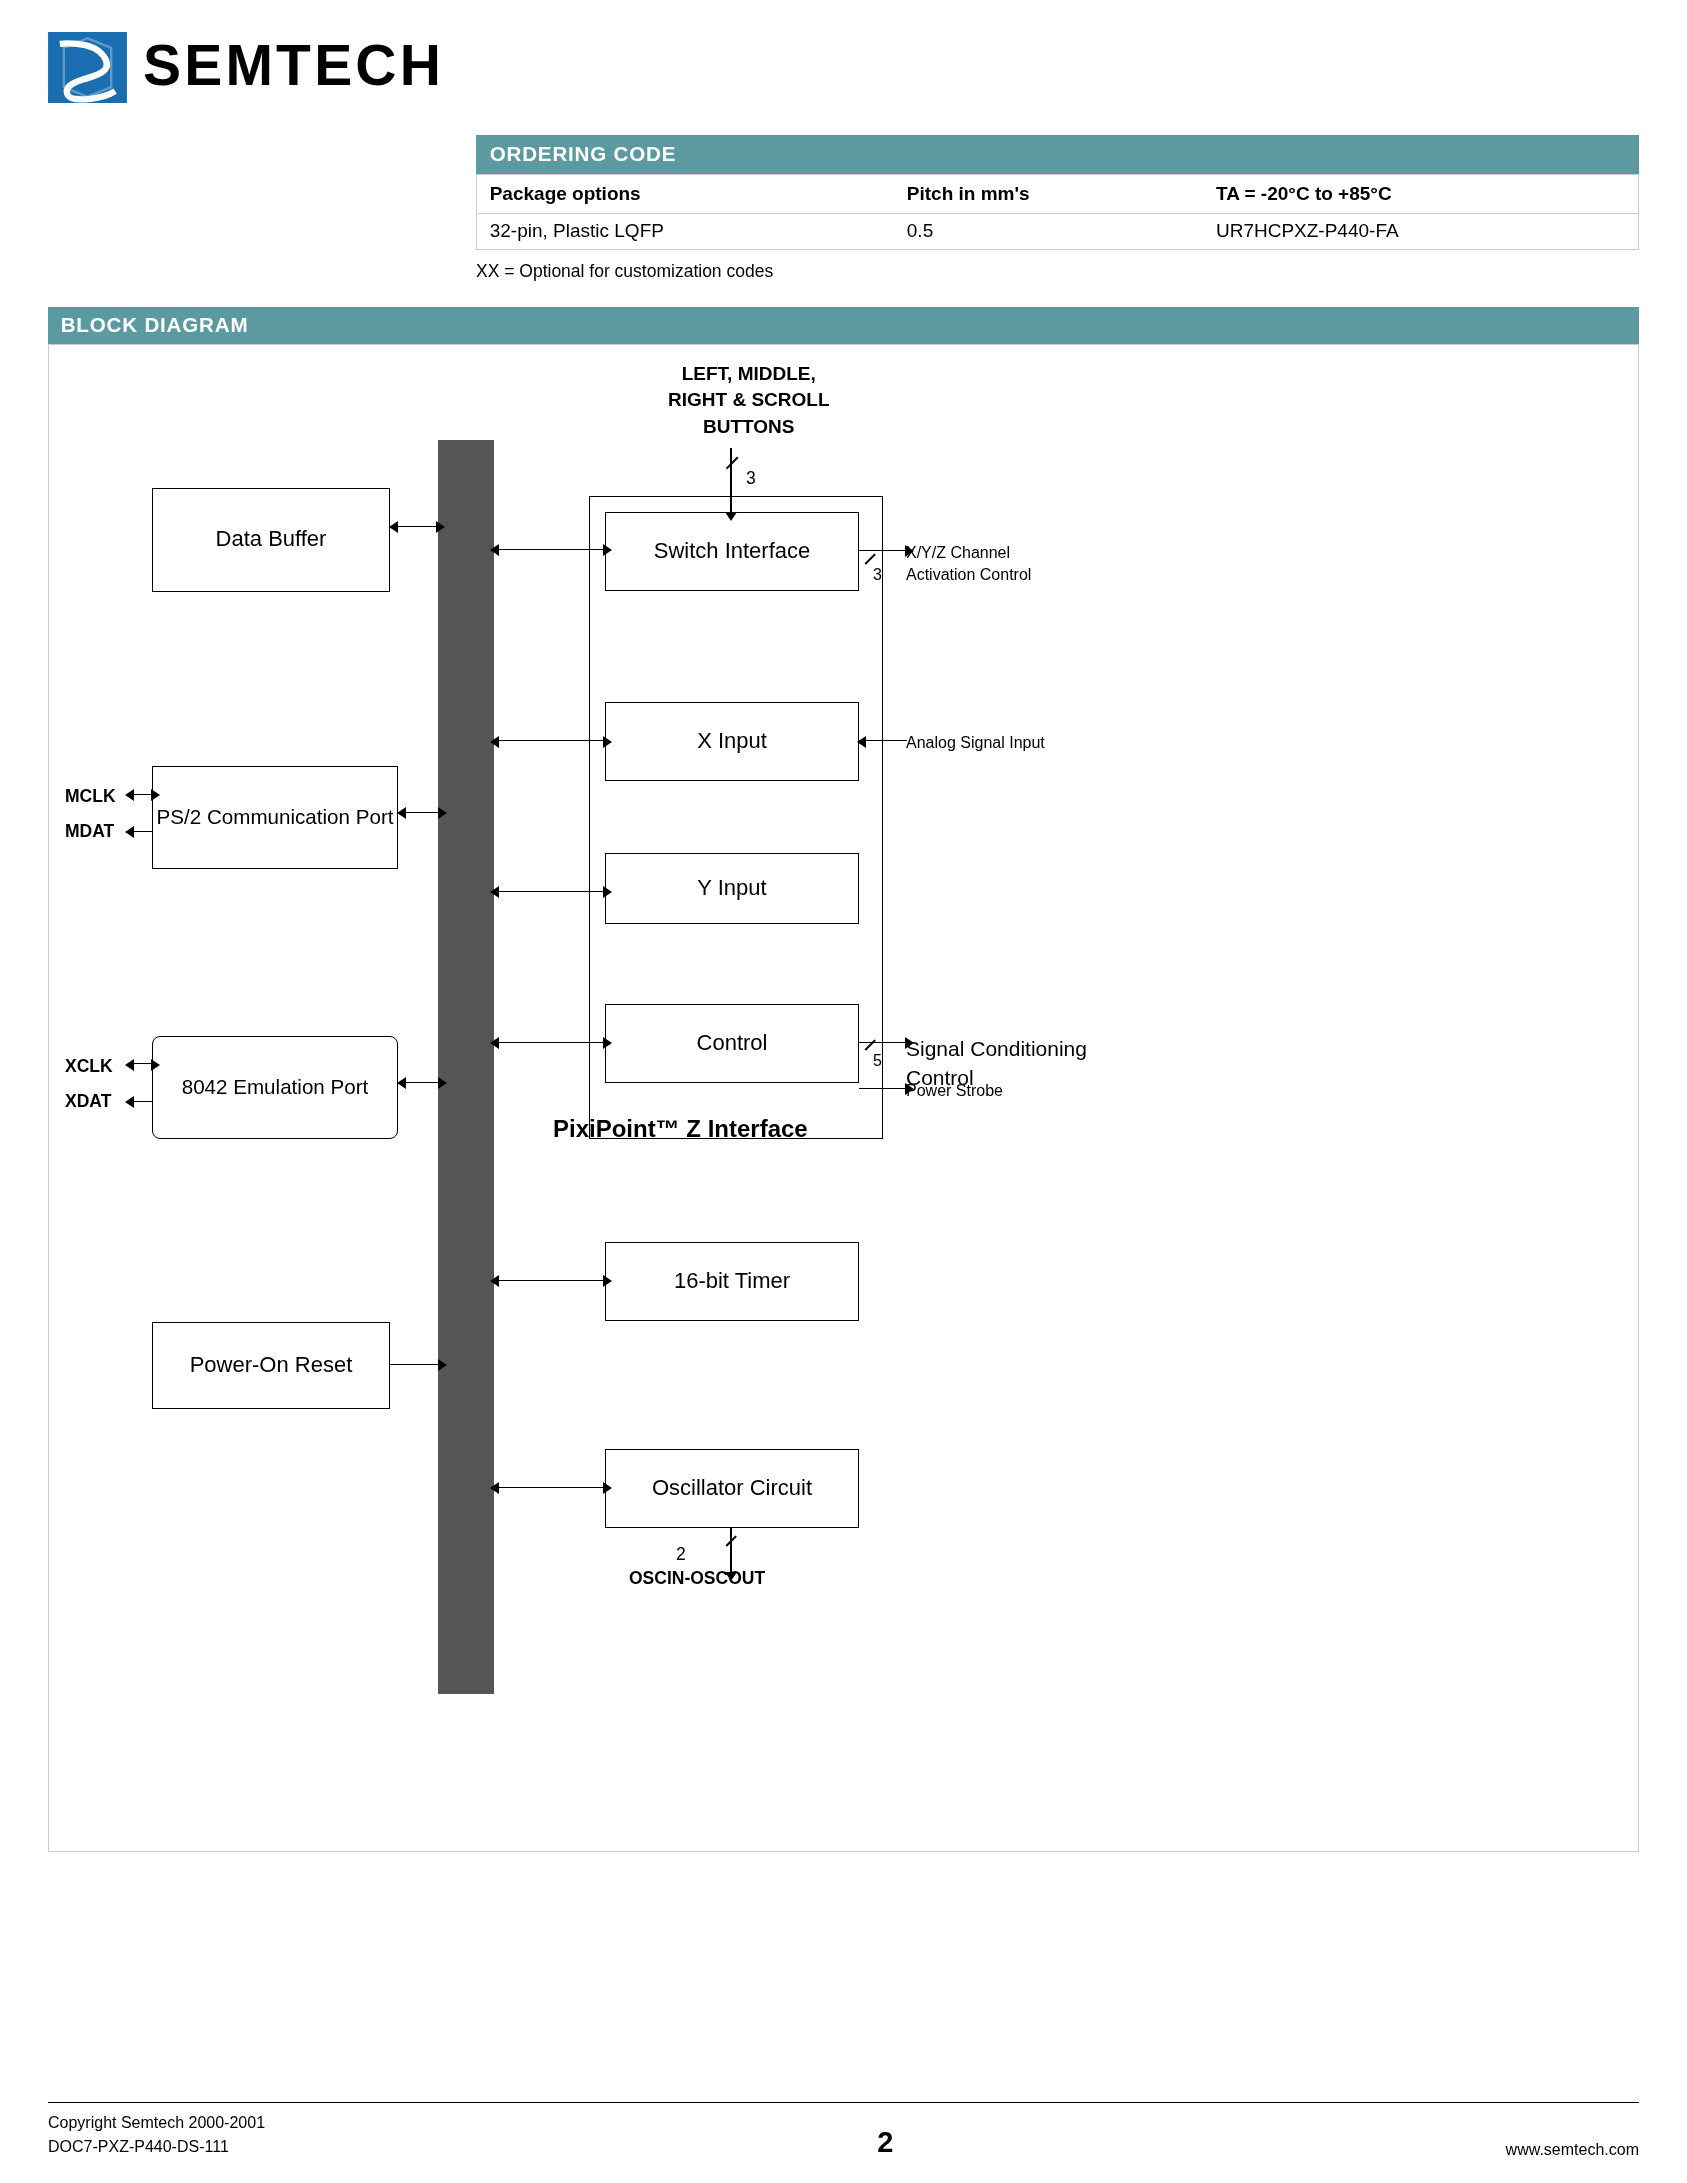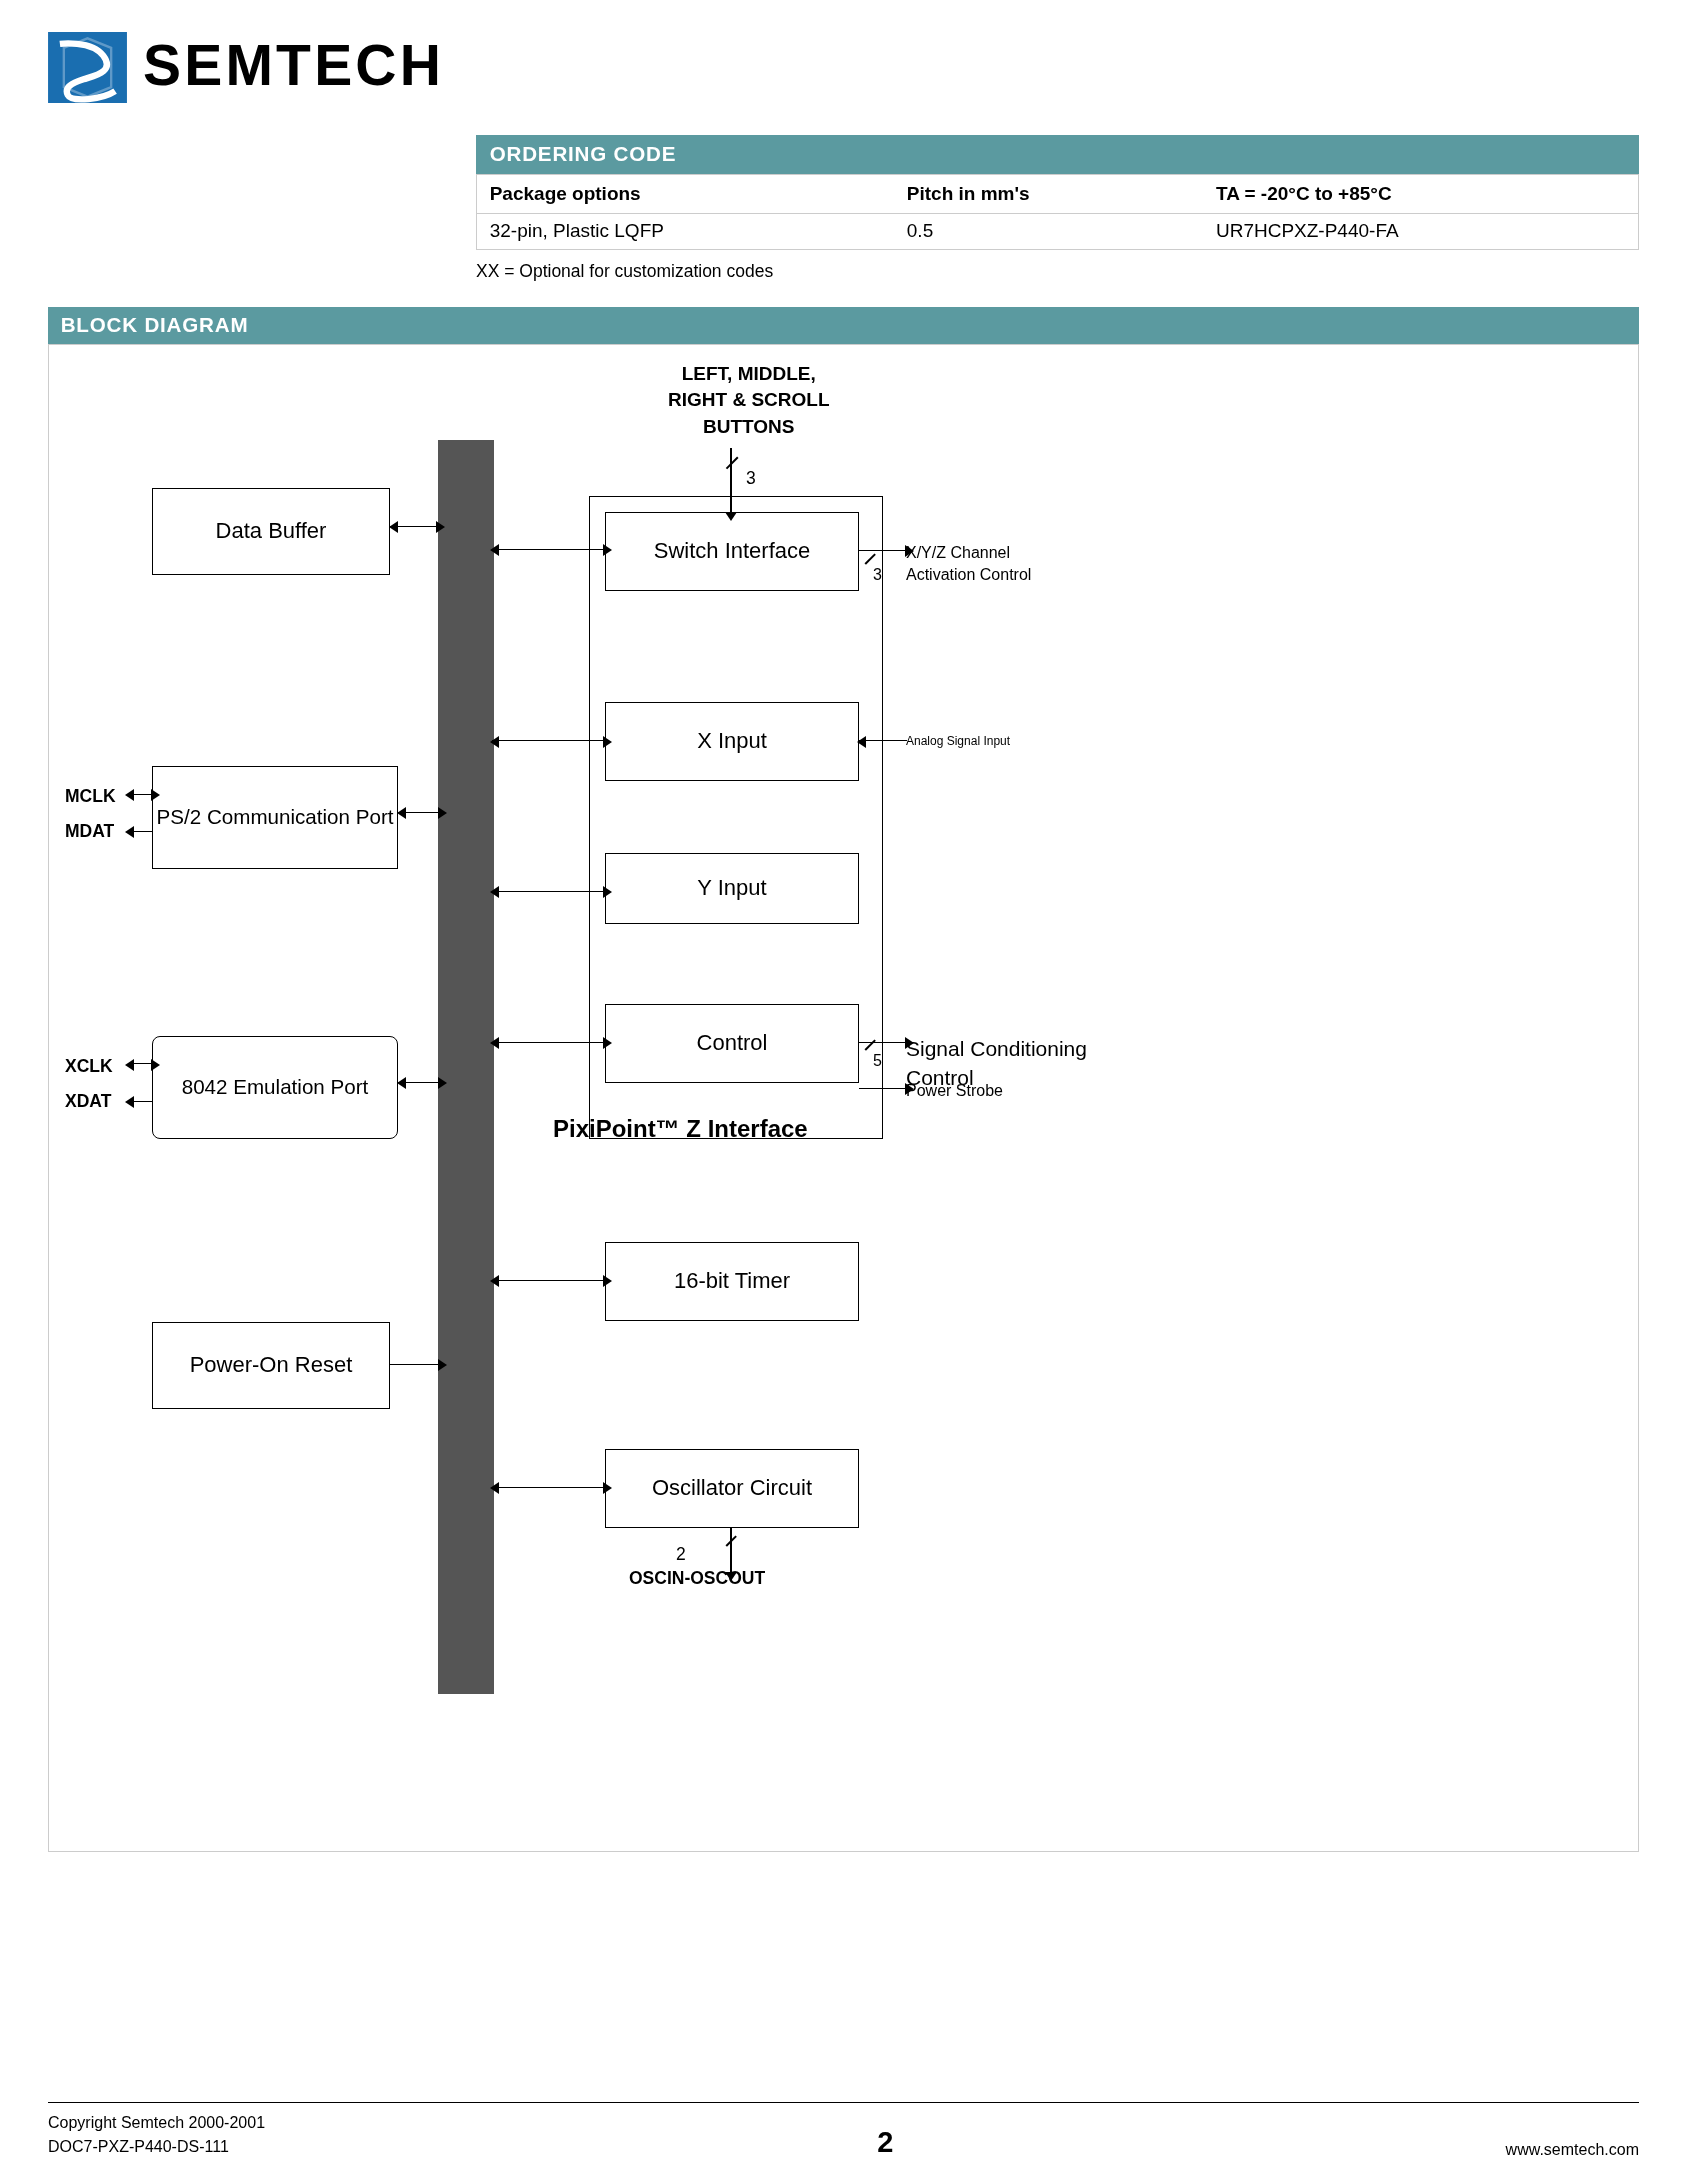--- a/index.html
+++ b/index.html
@@ -183,21 +183,21 @@
   <div class="ordering-note">XX = Optional for customization codes</div>
 </div>
 
 <div class="block-diagram-section">
   <div class="block-diagram-header">BLOCK DIAGRAM</div>
 
   <div class="diagram-area">
 
     <div class="bus-bar" style="left: 389px; top: 95px; height: 1254px; width: 56px;"></div>
 
-    <div class="diagram-box" style="left: 103px; top: 143px; width: 238px; height: 87px;">
+    <div class="diagram-box" style="left: 103px; top: 143px; width: 238px; height: 104px;">
       <span>Data Buffer</span>
     </div>
 
     <div class="diagram-box" style="left: 103px; top: 421px; width: 246px; height: 103px;">
       <span style="font-size:20.6px;">PS/2 Communication Port</span>
     </div>
 
     <div class="diagram-box" style="left: 103px; top: 691px; width: 246px; height: 103px; border-radius: 8px;">
       <span style="font-size:20.6px;">8042 Emulation Port</span>
     </div>
@@ -322,21 +322,21 @@
 
     <div style="position:absolute; left:824px; top:221px; font-size:16px;">
       <span>3</span>
     </div>
 
     <div style="position:absolute; left:814px; top:213px; width:14.3px; height:1.6px; background:#000; transform: rotate(-45deg);"></div>
 
     <div style="position:absolute; left:810px; top:205px; width:48px; height:1.6px; background:#000;"></div>
     <div style="position:absolute; left:856px; top:200px; width:0; height:0; border-top:6.4px solid transparent; border-bottom:6.4px solid transparent; border-left:9.5px solid #000;"></div>
 
-    <div style="position:absolute; left:857px; top:389px; font-size:12px;">
+    <div style="position:absolute; left:857px; top:389px; font-size:16px;">
       <span>Analog Signal Input</span>
     </div>
 
     <div style="position:absolute; left:810px; top:395px; width:48px; height:1.6px; background:#000;"></div>
     <div style="position:absolute; left:808px; top:391px; width:0; height:0; border-top:6.4px solid transparent; border-bottom:6.4px solid transparent; border-right:9.5px solid #000;"></div>
 
     <div style="position:absolute; left:857px; top:689px; font-size:21px; line-height:1.4;">
       <span style="white-space:pre;">Signal Conditioning
 Control</span>
     </div>

